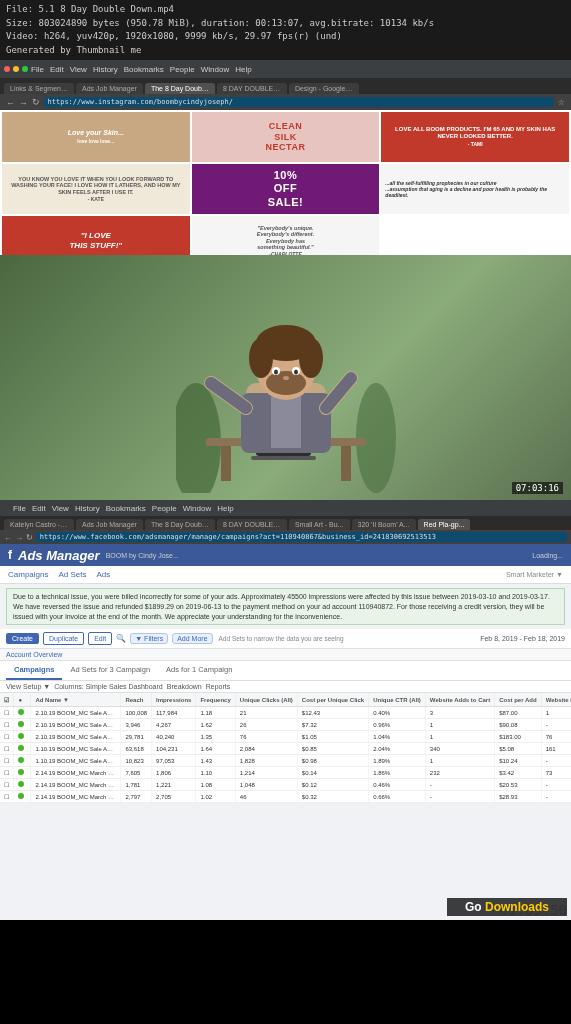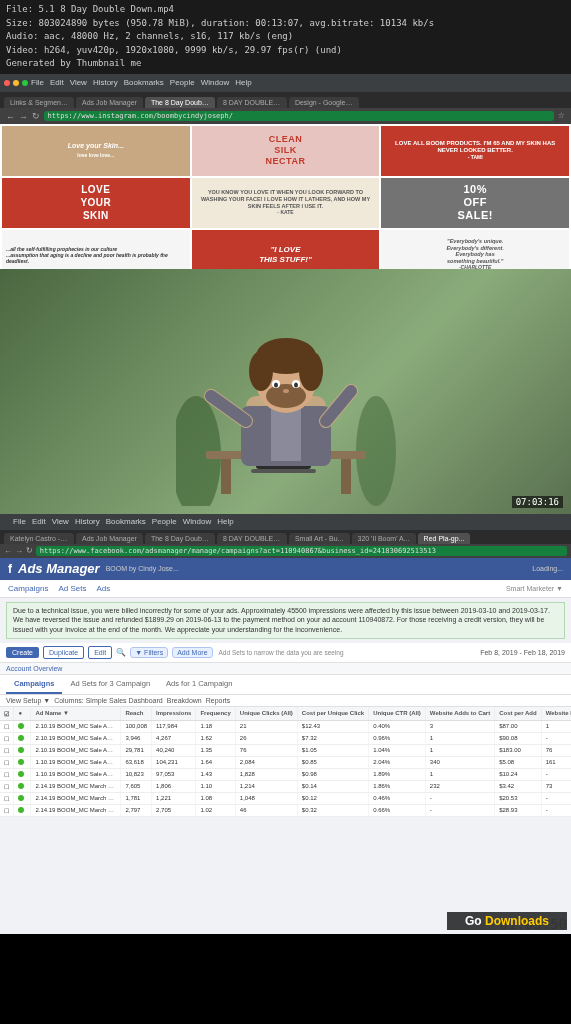--- a/index.html
+++ b/index.html
@@ -80,21 +80,21 @@
 
     .browser-address-bar {
       background: #404040;
       height: 16px;
       display: flex;
       align-items: center;
       padding: 0 6px;
       gap: 4px;
     }
     .address-input {
-      background: #15803d;
+      background: #0c4a6e;
       color: #ddd;
       font-size: 7px;
       flex: 1;
       padding: 1px 4px;
       border-radius: 3px;
       font-family: monospace;
     }
 
     
     .instagram-content {
@@ -396,21 +396,20 @@
       font-size: 14px;
       font-family: monospace;
     }
   </style>
 </head>
 <body>
 
 <div class="file-info">
   <div>File: 5.1 8 Day Double Down.mp4</div>
   <div>Size: 803024890 bytes (950.78 MiB), duration: 00:13:07, avg.bitrate: 10134 kb/s</div>
-  <div>Audio: aac, 48000 Hz, 2 channels, s16, 117 kb/s (eng)</div>
   <div>Video: h264, yuv420p, 1920x1080, 9999 kb/s, 29.97 fps(r) (und)</div>
   <div>Generated by Thumbnail me</div>
 </div>
 
 <div class="browser-top">
 
   <div class="browser-chrome">
     <span class="dot dot-red"></span>
     <span class="dot dot-yellow"></span>
     <span class="dot dot-green"></span>
@@ -447,27 +446,24 @@
     <div class="ig-cell" style="background:#c8a882; color:#fff; font-size:7px; font-style:italic;">
       <div>Love your Skin...<br><span style="font-size:5px;font-style:normal;">love love love...</span></div>
     </div>
     <div class="ig-cell" style="background:#e8c4c0; color:#c0392b; font-size:9px; font-weight:900; letter-spacing:0.5px;">
       <div>CLEAN<br>SILK<br>NECTAR</div>
     </div>
     <div class="ig-cell" style="background:#c0392b; color:#fff; font-size:6px; padding:3px;">
       <div>LOVE ALL BOOM PRODUCTS. I'M 65 AND MY SKIN HAS NEVER LOOKED BETTER.<br><span style="font-size:5px;">- TAMI</span></div>
     </div>
 
-    <div class="ig-cell" style="background:#c0392b; color:#fff; font-size:10px; font-weight:900; letter-spacing:0.5px; line-height:1.3;">
-      <div>LOVE<br>YOUR<br>SKIN</div>
-    </div>
     <div class="ig-cell" style="background:#f0e8d8; color:#555; font-size:5.5px; padding:3px; text-align:center;">
       <div>YOU KNOW YOU LOVE IT WHEN YOU LOOK FORWARD TO WASHING YOUR FACE! I LOVE HOW IT LATHERS, AND HOW MY SKIN FEELS AFTER I USE IT.<br><span style="font-size:5px;">- KATE</span></div>
     </div>
-    <div class="ig-cell" style="background:#737373; color:#fff; font-size:11px; font-weight:900; letter-spacing:0.5px;">
+    <div class="ig-cell" style="background:#701a75; color:#fff; font-size:11px; font-weight:900; letter-spacing:0.5px;">
       <div>10%<br>OFF<br>SALE!</div>
     </div>
 
     <div class="ig-cell" style="background:#f5f5f5; color:#333; font-size:5px; font-style:italic; text-align:left; padding:4px;">
       <div>...all the self-fulfilling prophecies in our culture<br>...assumption that aging is a decline and poor health is probably the deadliest.</div>
     </div>
     <div class="ig-cell" style="background:#c0392b; color:#fff; font-size:8px; font-style:italic; font-weight:bold;">
       <div>"I LOVE<br>THIS STUFF!"</div>
     </div>
     <div class="ig-cell" style="background:#f5f5f5; color:#555; font-size:5.5px; font-style:italic; padding:3px;">

